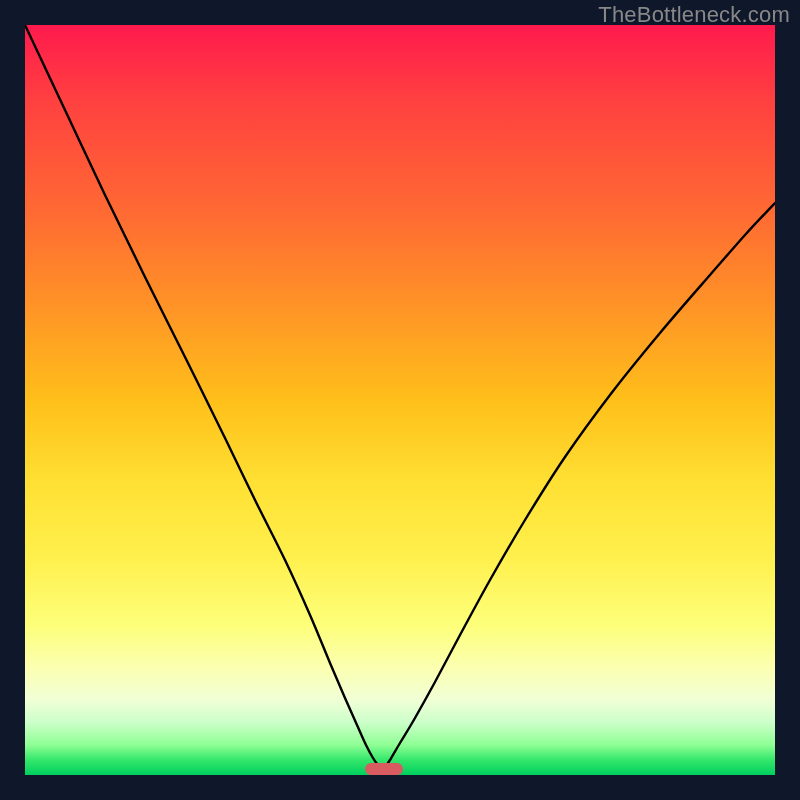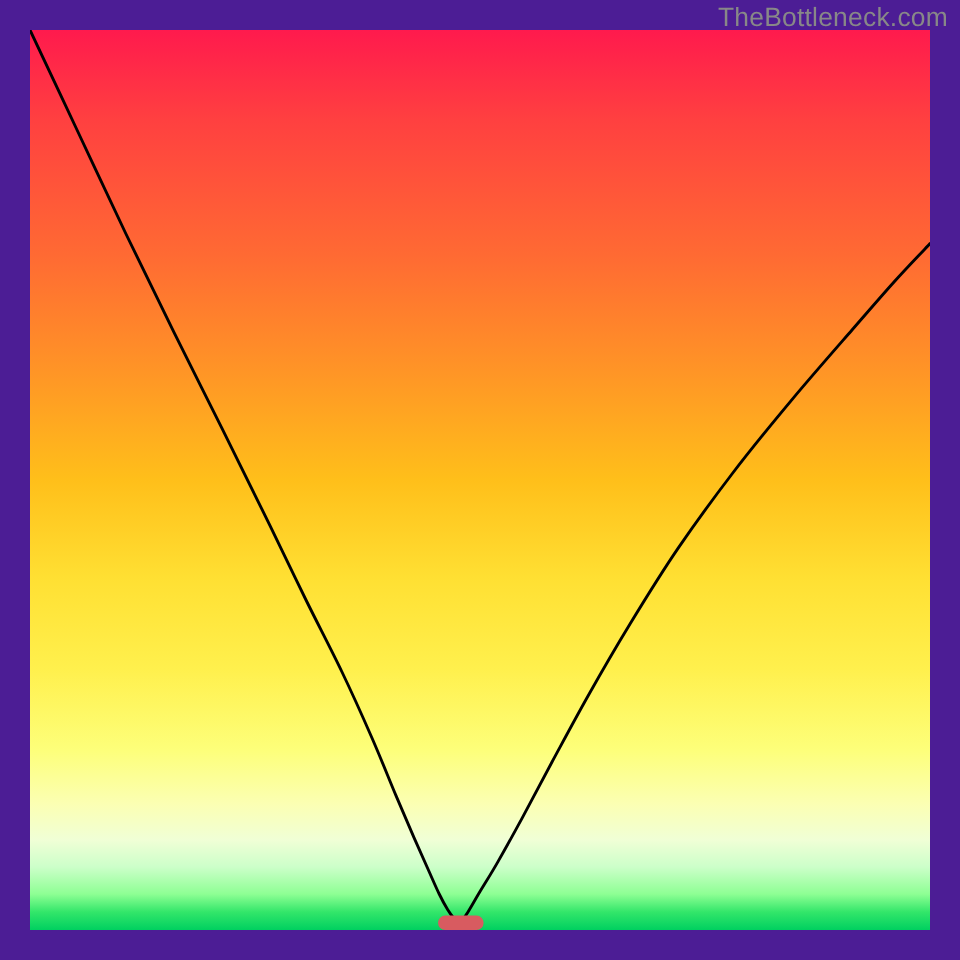--- a/index.html
+++ b/index.html
@@ -10,21 +10,21 @@
     overflow: hidden;
     background: #000;
     font-family: Arial, Helvetica, sans-serif;
   }
   .frame {
     position: absolute;
     top: 0;
     left: 0;
     width: 800px;
     height: 800px;
-    background: #4c1d95;
+    background: #0f172a;
   }
   .plot {
     position: absolute;
     top: 25px;
     left: 25px;
     width: 750px;
     height: 750px;
     background: linear-gradient(
       to bottom,
       #ff1a4d 0%,

